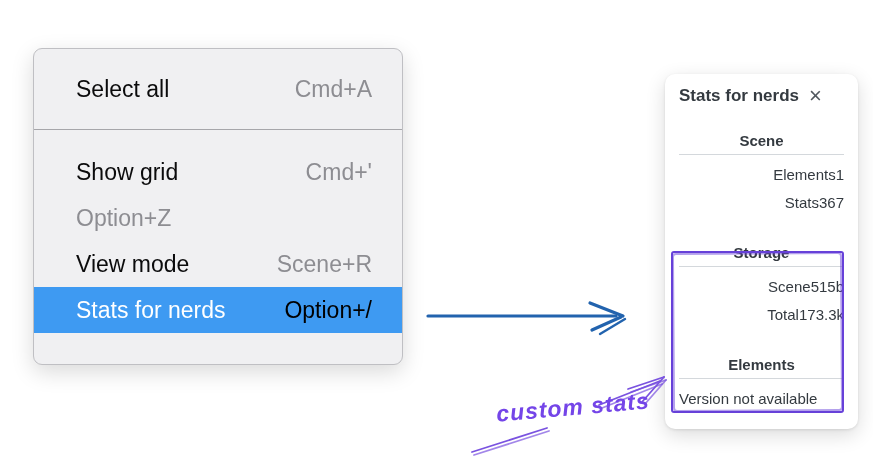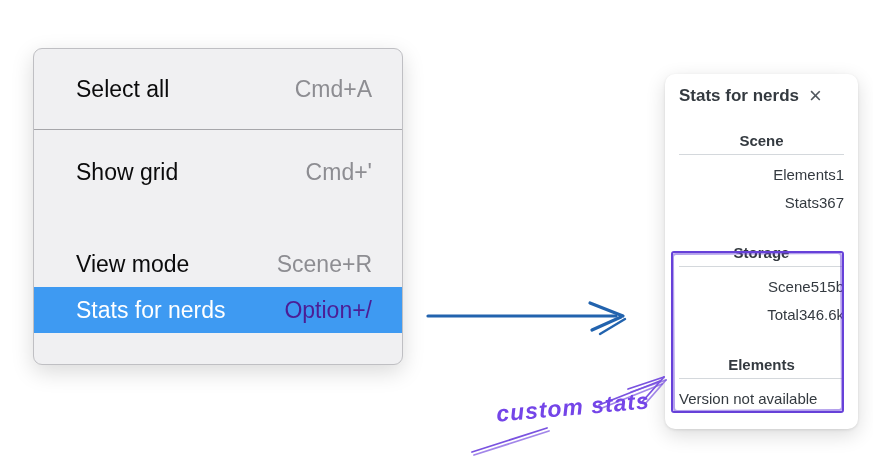--- a/index.html
+++ b/index.html
@@ -16,21 +16,21 @@
   }
   .menu-group.g1 { padding:17px 0; }
   .menu-group.g2 { padding:19px 0 31px; }
   .menu-divider { height:1px; background:#a6a6aa; }
   .menu-item {
     height:46px; display:flex; align-items:center; justify-content:space-between;
     padding:0 30px 0 42px; color:#0b0b0c; cursor:default;
   }
   .mi-shortcut { color:#8d8d92; }
   .menu-item.highlighted { background:#3e9af2; color:#ffffff; }
-  .menu-item.highlighted .mi-shortcut { color:#4c1d95;margin-left:28px; }
+  .menu-item.highlighted .mi-shortcut { color:#000000;margin-left:28px; }
 
   
   .stats-panel {
     position:absolute; left:665px; top:74px; width:193px;
     background:#ffffff; border-radius:10px;
     box-shadow:0 1px 3px rgba(0,0,0,.10), 0 6px 20px rgba(0,0,0,.14);
     padding:12px 14px 18px; color:#343a40; font-size:15px;
   }
   .panel-header { display:flex; align-items:center; margin-bottom:26px; }
   .panel-title { font-weight:bold; font-size:17px; line-height:20px; }
@@ -65,20 +65,21 @@
         <span class="mi-shortcut">Cmd+A</span>
       </div>
     </div>
     <div class="menu-divider"></div>
     <div class="menu-group g2">
       <div class="menu-item">
         <span class="mi-label">Show grid</span>
         <span class="mi-shortcut">Cmd+'</span>
       </div>
       <div class="menu-item">
+        <span class="mi-shortcut">Option+Z</span>
       </div>
       <div class="menu-item">
         <span class="mi-label">View mode</span>
         <span class="mi-shortcut">Scene+R</span>
       </div>
       <div class="menu-item highlighted">
         <span class="mi-label">Stats for nerds</span>
         <span class="mi-shortcut">Option+/</span>
       </div>
     </div>
@@ -102,21 +103,21 @@
     </div>
 
     <div class="section-header">Storage</div>
     <hr class="divider">
     <div class="stat-row">
       <span class="stat-label">Scene</span>
       <span class="stat-value">515b</span>
     </div>
     <div class="stat-row">
       <span class="stat-label">Total</span>
-      <span class="stat-value">346.6k</span>
+      <span class="stat-value">173.3k</span>
     </div>
 
     <div class="section-header">Elements</div>
     <hr class="divider">
     <div class="version-note">Version not available</div>
   </div>
 
   <svg class="overlay" width="873" height="461" viewBox="0 0 873 461">
     <g fill="none" stroke-width="3.2" stroke-linecap="round" stroke="#2263ae">
       <line x1="428" y1="316" x2="616" y2="316"></line>

